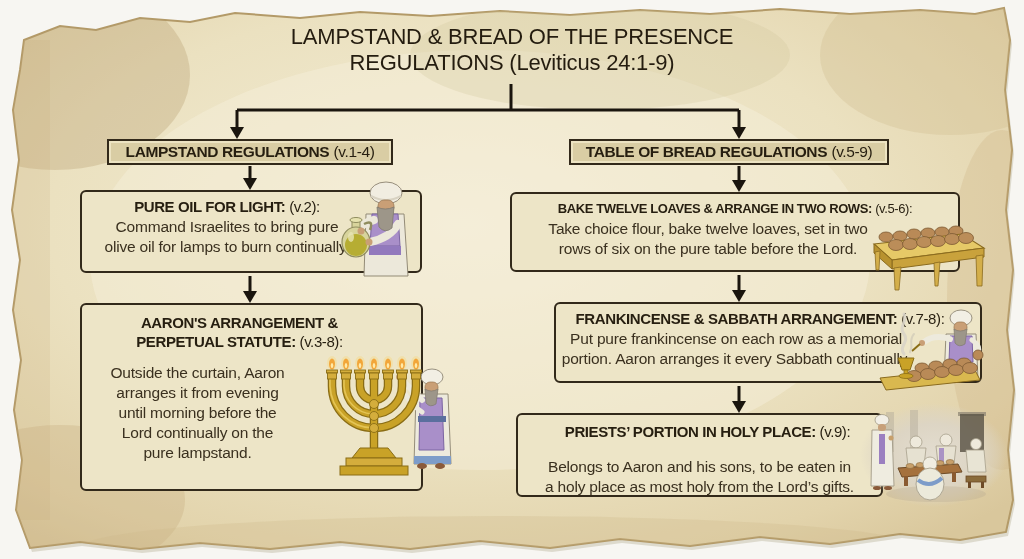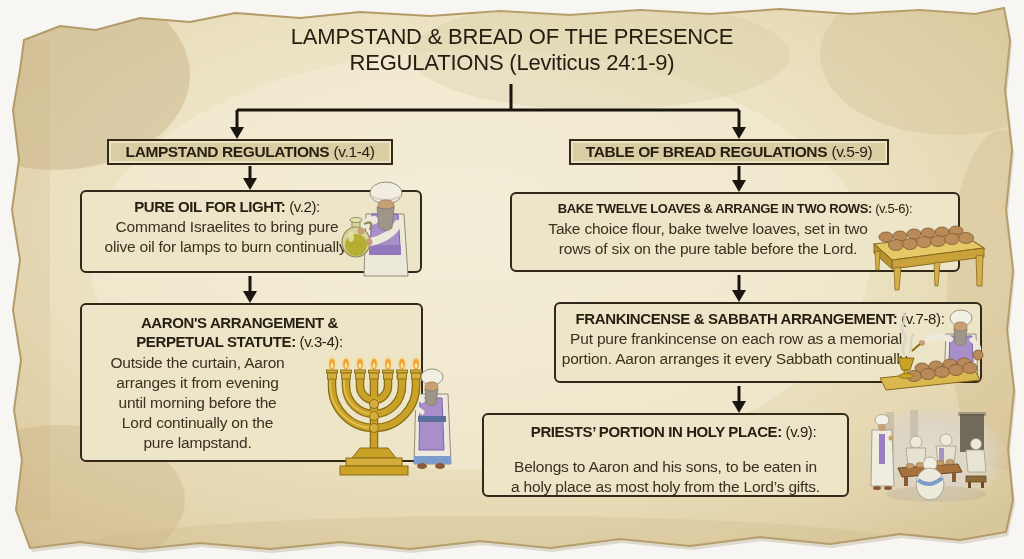--- a/index.html
+++ b/index.html
@@ -35,21 +35,21 @@
   }
   .box-heading .hb{font-weight:bold;}
   .box-body{
     white-space:pre-line;text-align:center;
     font-size:15.5px;line-height:20px;letter-spacing:-0.2px;color:#3a301f;margin-top:1px;
   }
   
   #box-l1 .box-heading{padding-right:48px;}
   #box-l1 .box-body{padding-right:48px;}
   #box-l2 .box-heading{padding-right:24px;padding-top:8px;}
-  #box-l2 .box-body{padding-right:108px;margin-top:2px;}
+  #box-l2 .box-body{padding-right:108px;margin-top:12px;}
   #box-r1 .box-heading{font-size:13px;}
   #box-r1 .box-body{padding-right:66px;padding-left:12px;}
   #box-r2 .box-heading{padding-right:16px;}
   #box-r2 .box-body{padding-right:64px;}
   #box-r3 .box-heading{padding-left:16px;padding-top:7px;}
   #box-r3 .box-body{padding-left:0;margin-top:16px;}
   .illus{position:absolute;z-index:4;}
 </style>
 </head>
 <body>
@@ -111,43 +111,43 @@
   <div class="hdr" style="left:107px;top:139px;width:282px;"><span class="hb">LAMPSTAND REGULATIONS</span> <span class="hr">(v.1-4)</span></div>
 
   <div class="hdr" style="left:569px;top:139px;width:316px;"><span class="hb">TABLE OF BREAD REGULATIONS</span> <span class="hr">(v.5-9)</span></div>
 
   <div class="box" id="box-l1" style="left:80px;top:190px;width:342px;height:83px;">
     <div class="box-heading"><span class="hb">PURE OIL FOR LIGHT:</span> <span class="hr">(v.2):</span></div>
     <div class="box-body">Command Israelites to bring pure
 olive oil for lamps to burn continually.</div>
   </div>
 
-  <div class="box" id="box-l2" style="left:80px;top:303px;width:343px;height:159px;">
+  <div class="box" id="box-l2" style="left:80px;top:303px;width:343px;height:188px;">
     <div class="box-heading"><span class="hb">AARON'S ARRANGEMENT &amp;
-PERPETUAL STATUTE:</span> <span class="hr">(v.3-4):</span></div>
+PERPETUAL STATUTE:</span> <span class="hr">(v.3-8):</span></div>
     <div class="box-body">Outside the curtain, Aaron
 arranges it from evening
 until morning before the
 Lord continually on the
 pure lampstand.</div>
   </div>
 
   <div class="box" id="box-r1" style="left:510px;top:192px;width:450px;height:80px;">
     <div class="box-heading"><span class="hb">BAKE TWELVE LOAVES &amp; ARRANGE IN TWO ROWS:</span> <span class="hr">(v.5-6):</span></div>
     <div class="box-body">Take choice flour, bake twelve loaves, set in two
 rows of six on the pure table before the Lord.</div>
   </div>
 
   <div class="box" id="box-r2" style="left:510px;top:302px;width:428px;height:81px;margin-left:44px;">
     <div class="box-heading"><span class="hb">FRANKINCENSE &amp; SABBATH ARRANGEMENT:</span> <span class="hr">(v.7-8):</span></div>
     <div class="box-body">Put pure frankincense on each row as a memorial
 portion. Aaron arranges it every Sabbath continually.</div>
   </div>
 
-  <div class="box" id="box-r3" style="left:482px;top:413px;width:367px;height:84px;">
+  <div class="box" id="box-r3" style="left:516px;top:413px;width:367px;height:84px;">
     <div class="box-heading"><span class="hb">PRIESTS’ PORTION IN HOLY PLACE:</span> <span class="hr">(v.9):</span></div>
     <div class="box-body">Belongs to Aaron and his sons, to be eaten in
 a holy place as most holy from the Lord’s gifts.</div>
   </div>
 
   <svg class="illus" style="left:336px;top:180px;" width="90" height="100" viewBox="0 0 90 100">
     <path d="M30,34 L68,34 L72,96 L28,96 Z" fill="#ece8da" stroke="#938b77" stroke-width="1"></path>
     <path d="M36,34 L62,34 L64,66 L34,66 Z" fill="#a98fc9" stroke="#7b64a3" stroke-width="1"></path>
     <rect x="33" y="66" width="32" height="9" fill="#9279bd"></rect>
     <path d="M38,40 Q22,44 21,55 " stroke="#ece8da" stroke-width="8" fill="none" stroke-linecap="round"></path>

